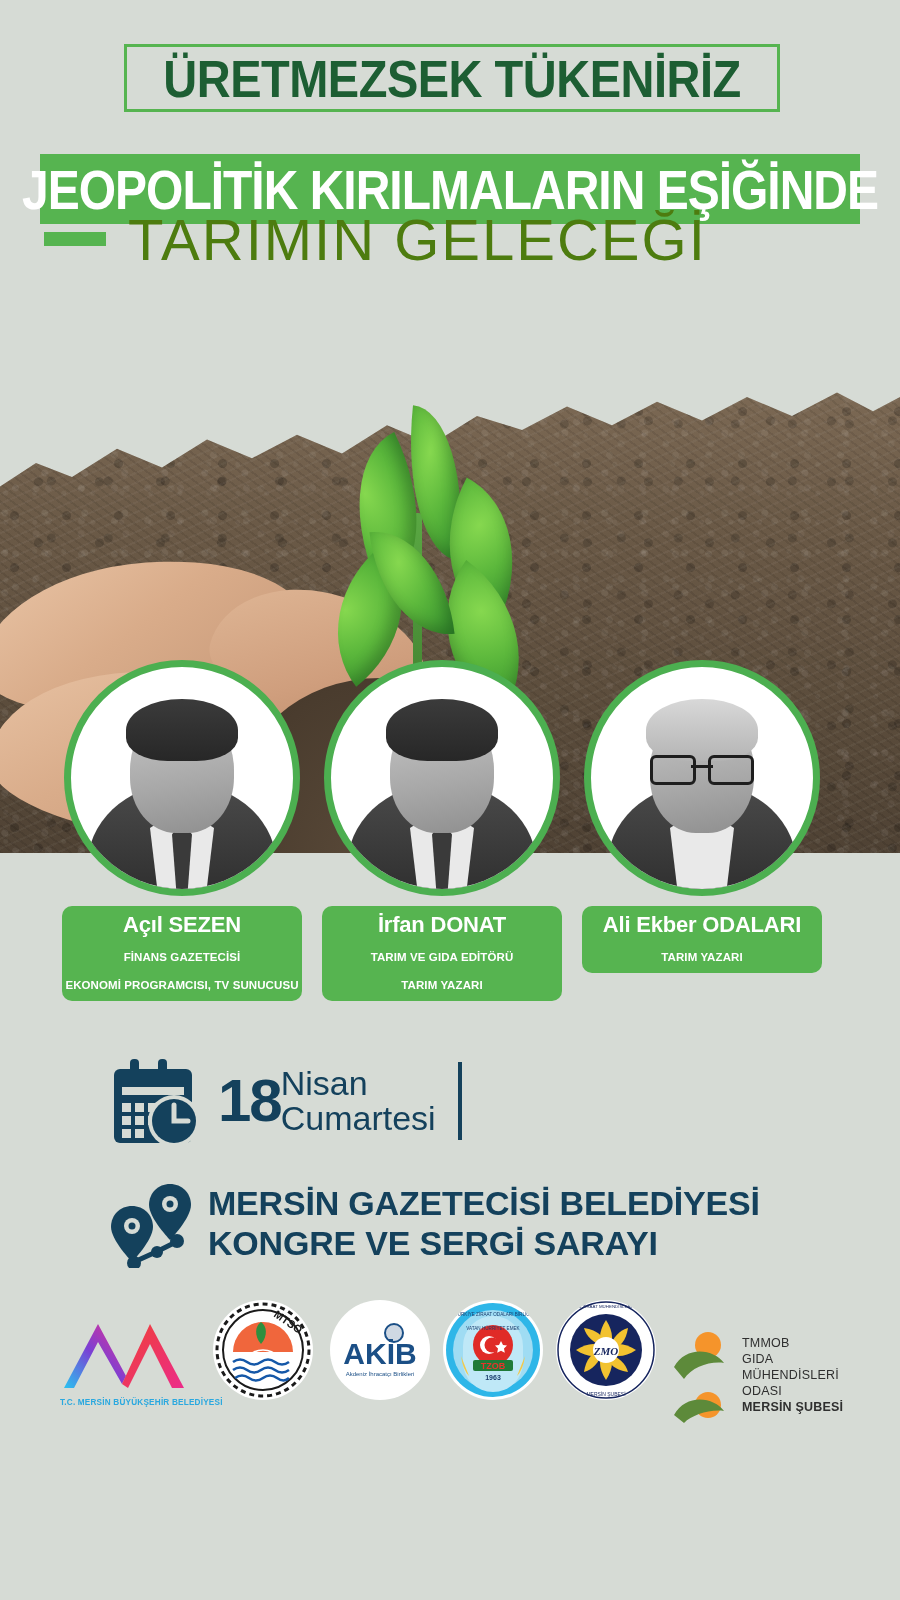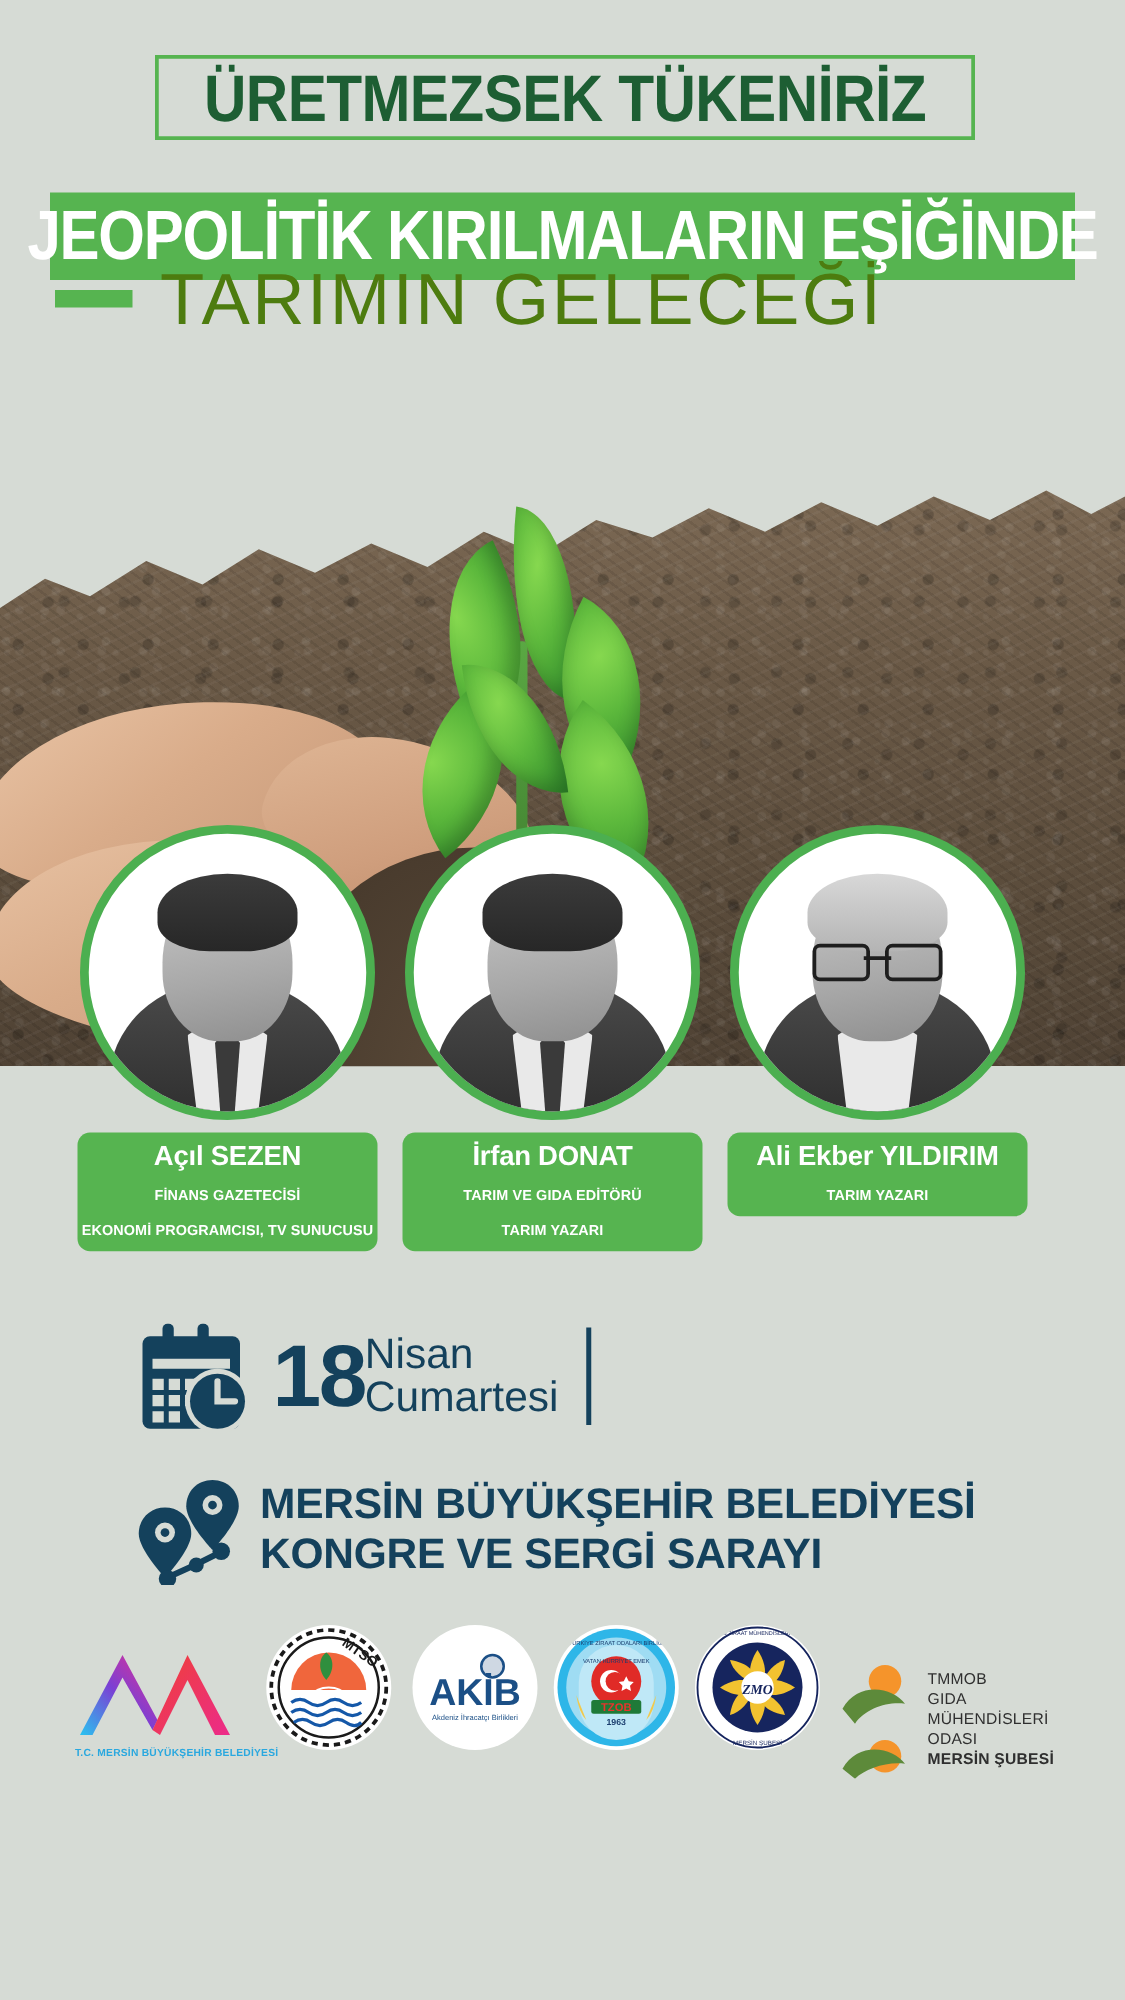--- a/index.html
+++ b/index.html
@@ -170,21 +170,21 @@
     margin-top: 10px; background: #56b450; border-radius: 10px;
     padding: 7px 0 9px; text-align: center; color: #fff;
   }
   .plate-name { font-size: 22px; font-weight: bold; line-height: 1.05; letter-spacing: -0.2px; }
   .plate-sub { font-size: 11.5px; font-weight: bold; line-height: 1.22; letter-spacing: .1px; margin-top: 14px; text-align: center; }
 
   
   .date-row { position: absolute; top: 1046px; left: 0; width: 900px; height: 110px; }
   .date-inner { position: absolute; left: 108px; top: 0; display: flex; align-items: center; height: 110px; }
   .cal-icon { width: 96px; height: 92px; position: relative; flex: none; }
-  .day-num { font-size: 70px; font-weight: bold; color: #14415c; line-height: .9; margin-left: 14px; letter-spacing: -2px; }
+  .day-num { font-size: 60px; font-weight: bold; color: #14415c; line-height: .9; margin-left: 14px; letter-spacing: -2px; }
   .month-wrap { color: #14415c; }
   .month { font-size: 34px; line-height: 1.02; font-weight: 400; }
   .weekday { font-size: 34px; line-height: 1.02; font-weight: 400; }
   .time-div { width: 4px; height: 78px; background: #14415c; margin: 0 18px 0 22px; }
   .time-val { font-size: 46px; font-weight: bold; color: #14415c; letter-spacing: -1px; }
 
   
   .venue-row { position: absolute; top: 1168px; left: 0; width: 900px; height: 110px; }
   .venue-inner { position: absolute; left: 108px; top: 0; display: flex; align-items: center; height: 110px; }
   .pin-icon { width: 86px; height: 90px; position: relative; flex: none; }
@@ -281,21 +281,21 @@
     <div class="speaker sp3">
       <div class="avatar">
         <div class="av-body"></div>
         <div class="av-shirt"></div>
         <div class="av-head"></div>
         <div class="av-hair av-hair-grey"></div>
         <div class="av-glasses"></div>
         <div class="av-bridge"></div>
       </div>
       <div class="plate">
-        <div class="plate-name">Ali Ekber YILDIRIM</div>
+        <div class="plate-name">Ali Ekber ODALARI</div>
         <div class="plate-sub">TARIM YAZARI</div>
       </div>
     </div>
 
   </div>
 
   <div class="date-row">
     <div class="date-inner">
       <div class="cal-icon">
         <svg viewBox="0 0 96 92" width="96" height="92">
@@ -338,21 +338,21 @@
           <path d="M24 28 C36 28 45 37 45 49 C45 62 24 84 24 84 C24 84 3 62 3 49 C3 37 12 28 24 28 Z" fill="#14415c"></path>
           <circle cx="24" cy="48" r="8" fill="#d6dbd5"></circle>
             <circle cx="24" cy="48" r="3.5" fill="#14415c"></circle>
           <path d="M26 84 L48 74 L68 64" stroke="#14415c" stroke-width="5" fill="none"></path>
           <circle cx="26" cy="85" r="7" fill="#14415c"></circle>
           <circle cx="49" cy="74" r="6" fill="#14415c"></circle>
           <circle cx="69" cy="63" r="7" fill="#14415c"></circle>
         </svg>
       </div>
       <div class="venue-text">
-        <div class="venue-l">MERSİN BÜYÜKŞEHİR BELEDİYESİ</div>
+        <div class="venue-l">MERSİN GAZETECİSİ BELEDİYESİ</div>
         <div class="venue-l">KONGRE VE SERGİ SARAYI</div>
       </div>
     </div>
   </div>
 
   <div class="logos">
 
     <div class="logo lg1">
       <div class="mbb-m">
         <svg viewBox="0 0 128 78" width="128" height="78">

